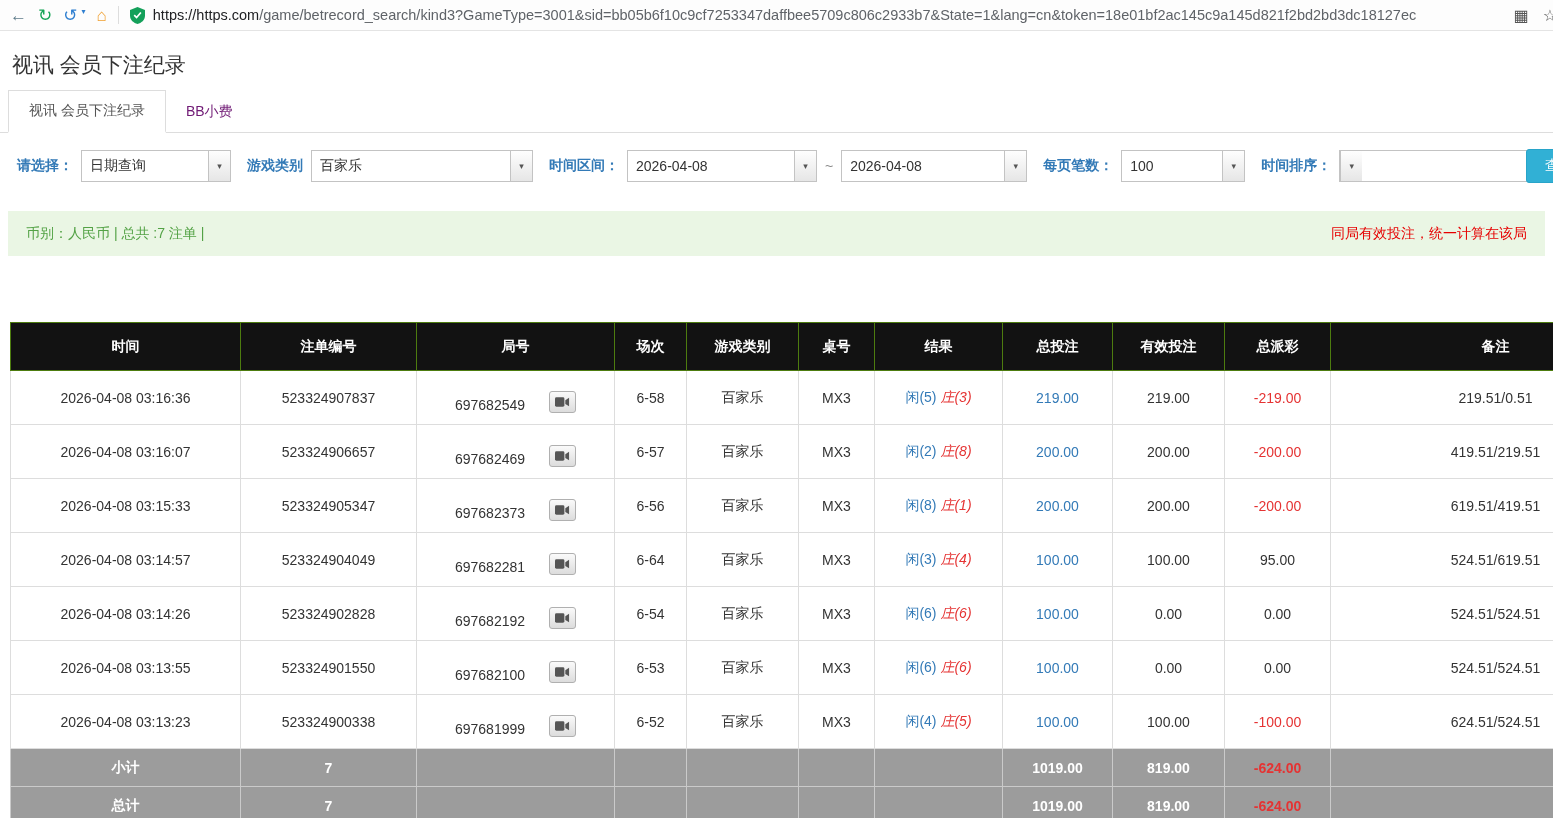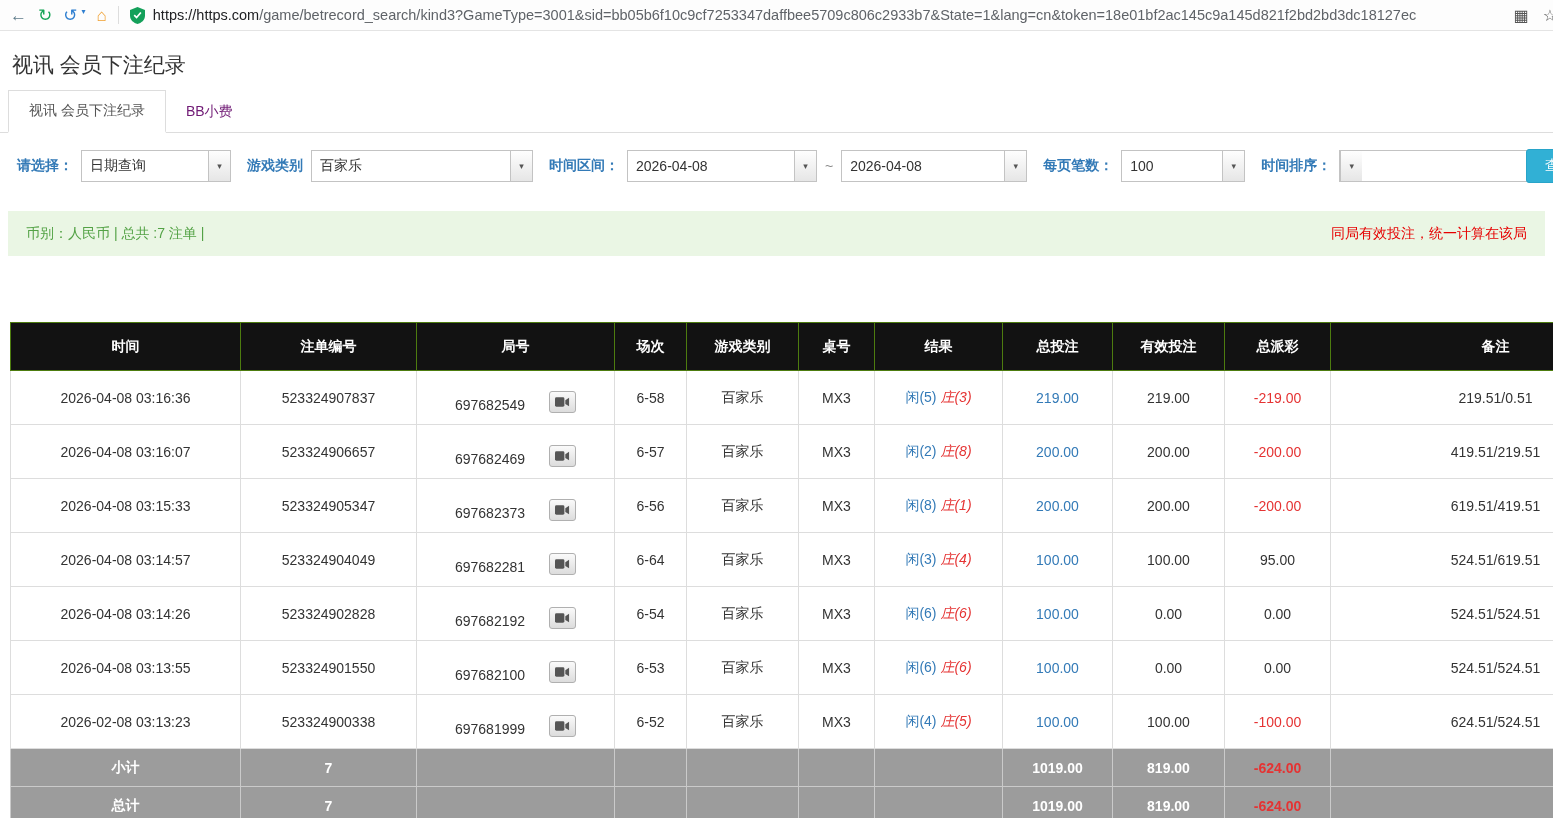--- a/index.html
+++ b/index.html
@@ -297,21 +297,21 @@
       <td>6-53</td>
       <td>百家乐</td>
       <td>MX3</td>
       <td><span class="res-p">闲(6)</span> <span class="res-b">庄(6)</span></td>
       <td class="blue">100.00</td>
       <td>0.00</td>
       <td>0.00</td>
       <td>524.51/524.51</td>
     </tr>
     <tr>
-      <td>2026-02-08 03:13:23</td>
+      <td>2026-04-08 03:13:23</td>
       <td>523324900338</td>
       <td><span class="round-wrap">
               <span>697681999</span>
               <button class="cam-btn">
                 <svg width="15" height="12" viewBox="0 0 16 12">
                   <rect x="0" y="1" width="10" height="10" rx="1.5" fill="#555"></rect>
                   <path d="M11 4 L15 1.5 V10.5 L11 8 Z" fill="#555"></path>
                 </svg>
               </button>
             </span></td>

